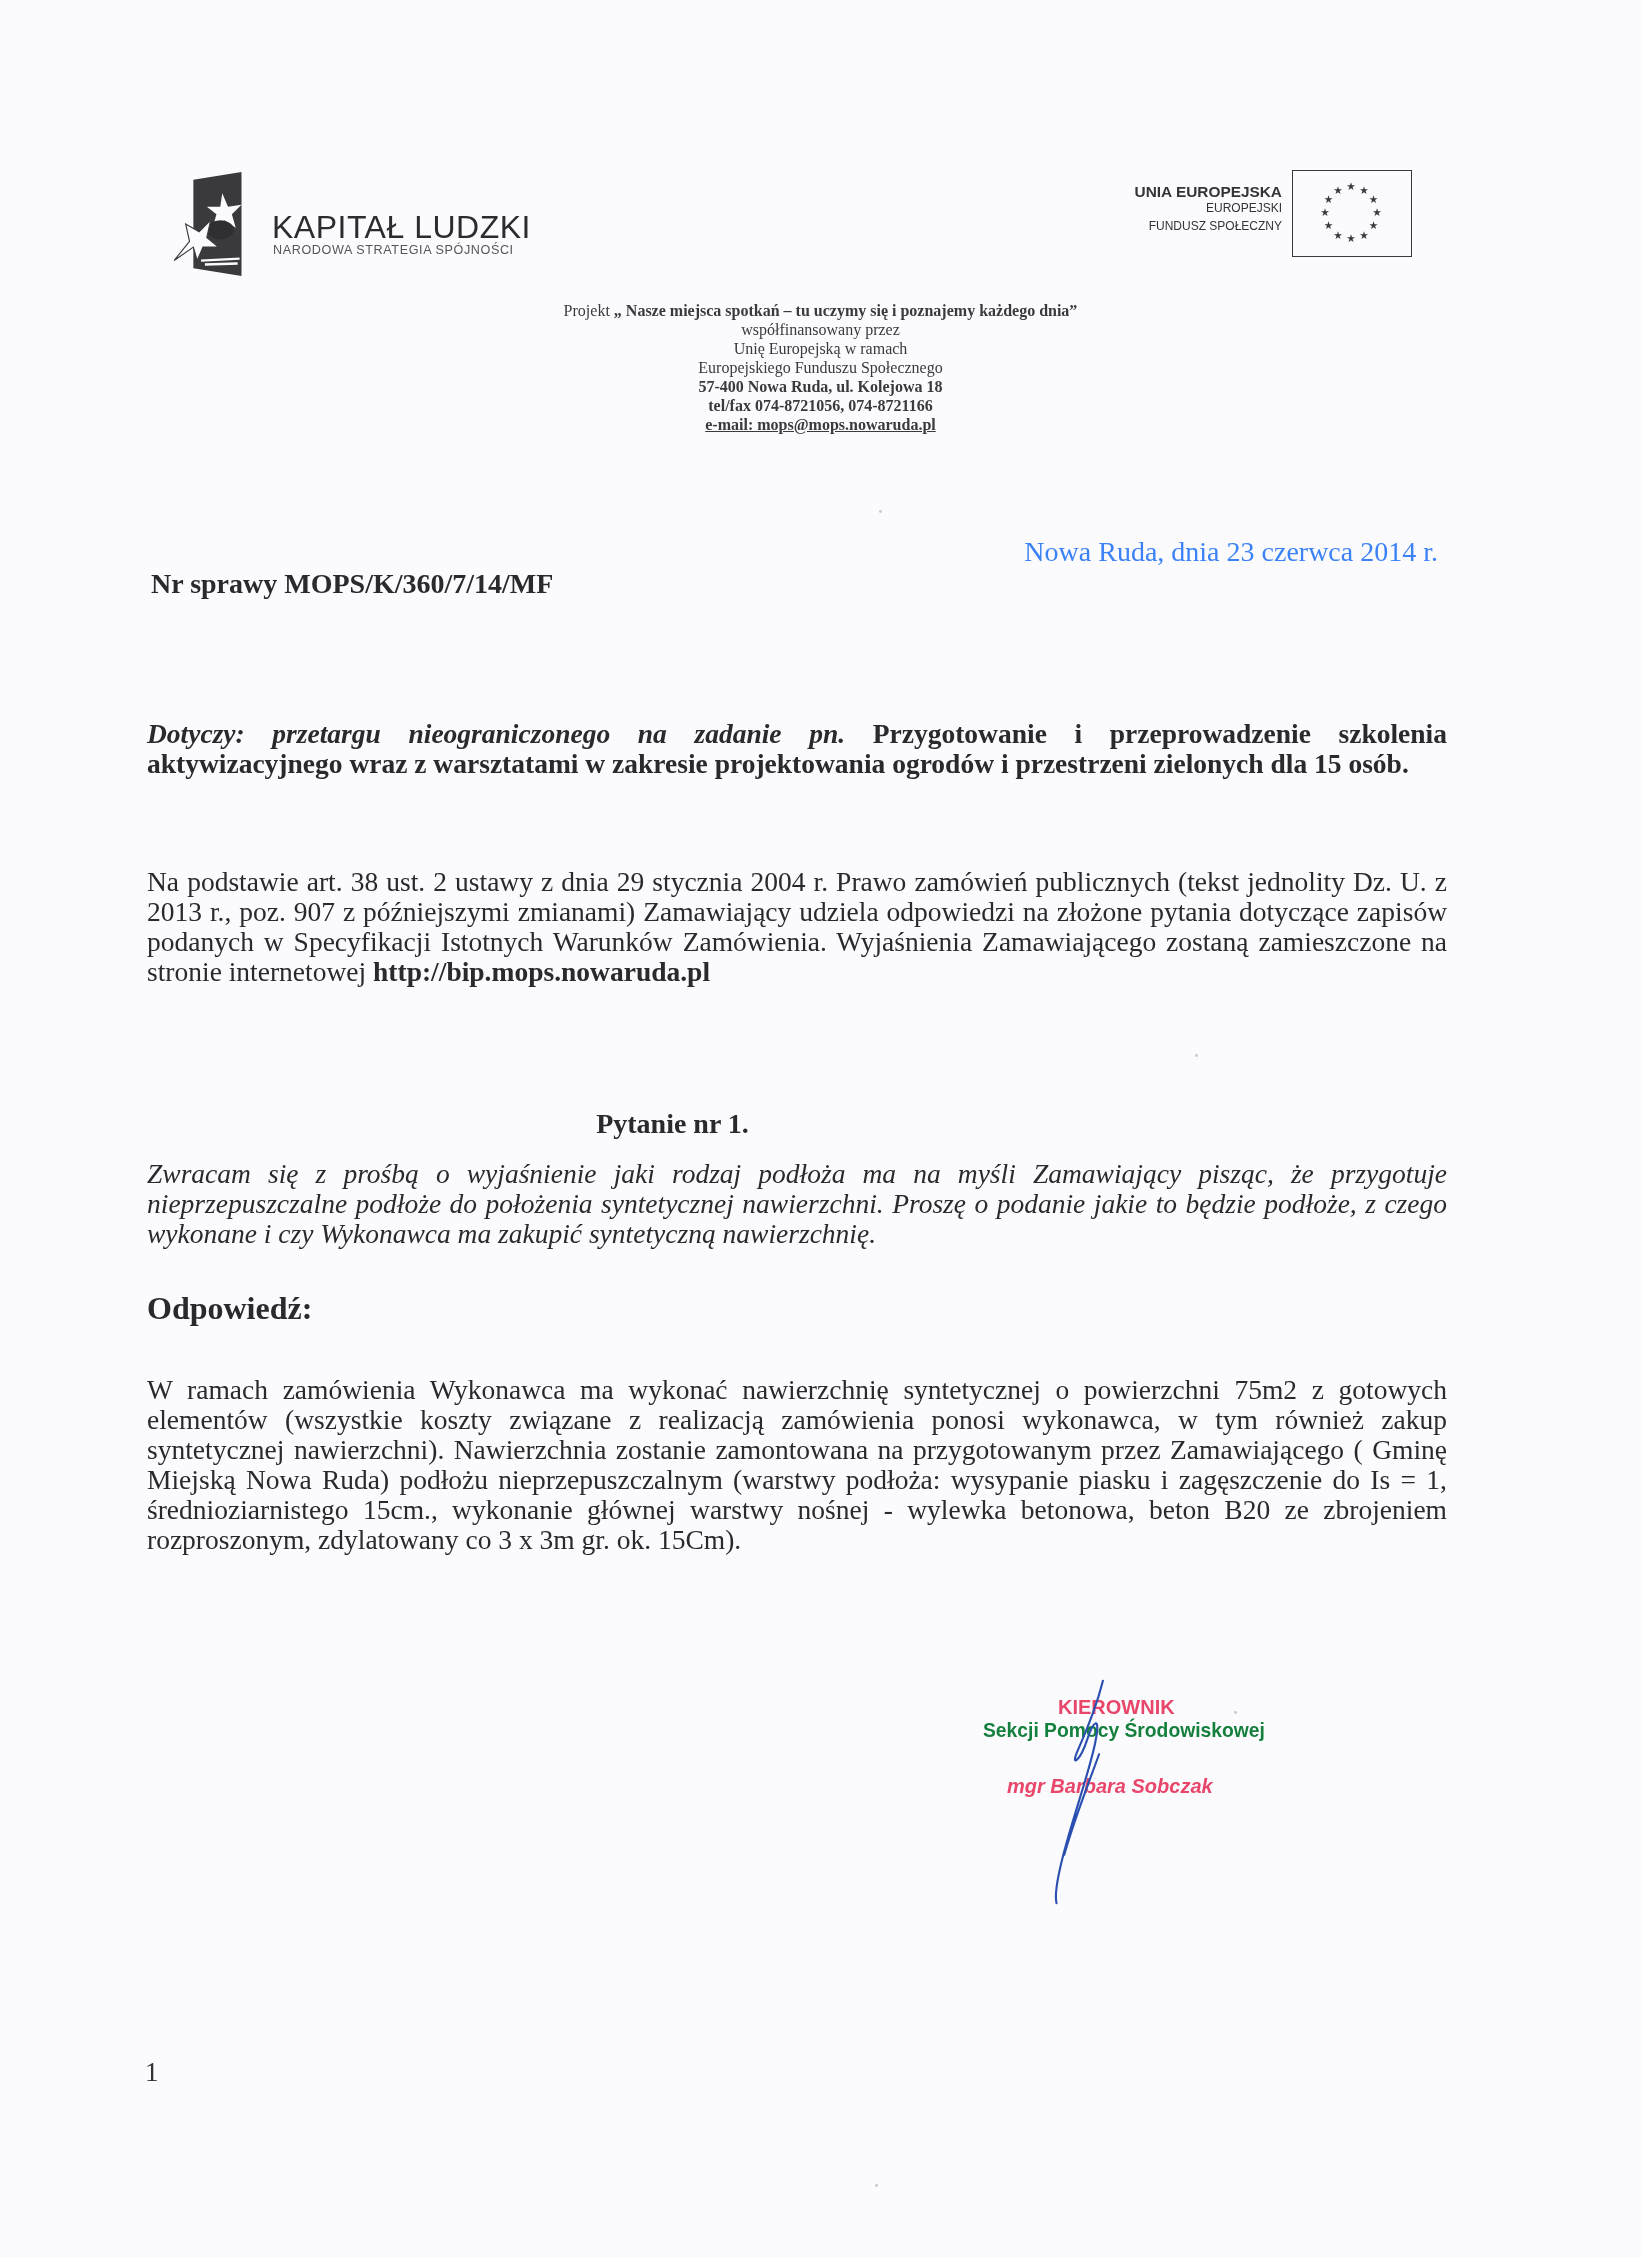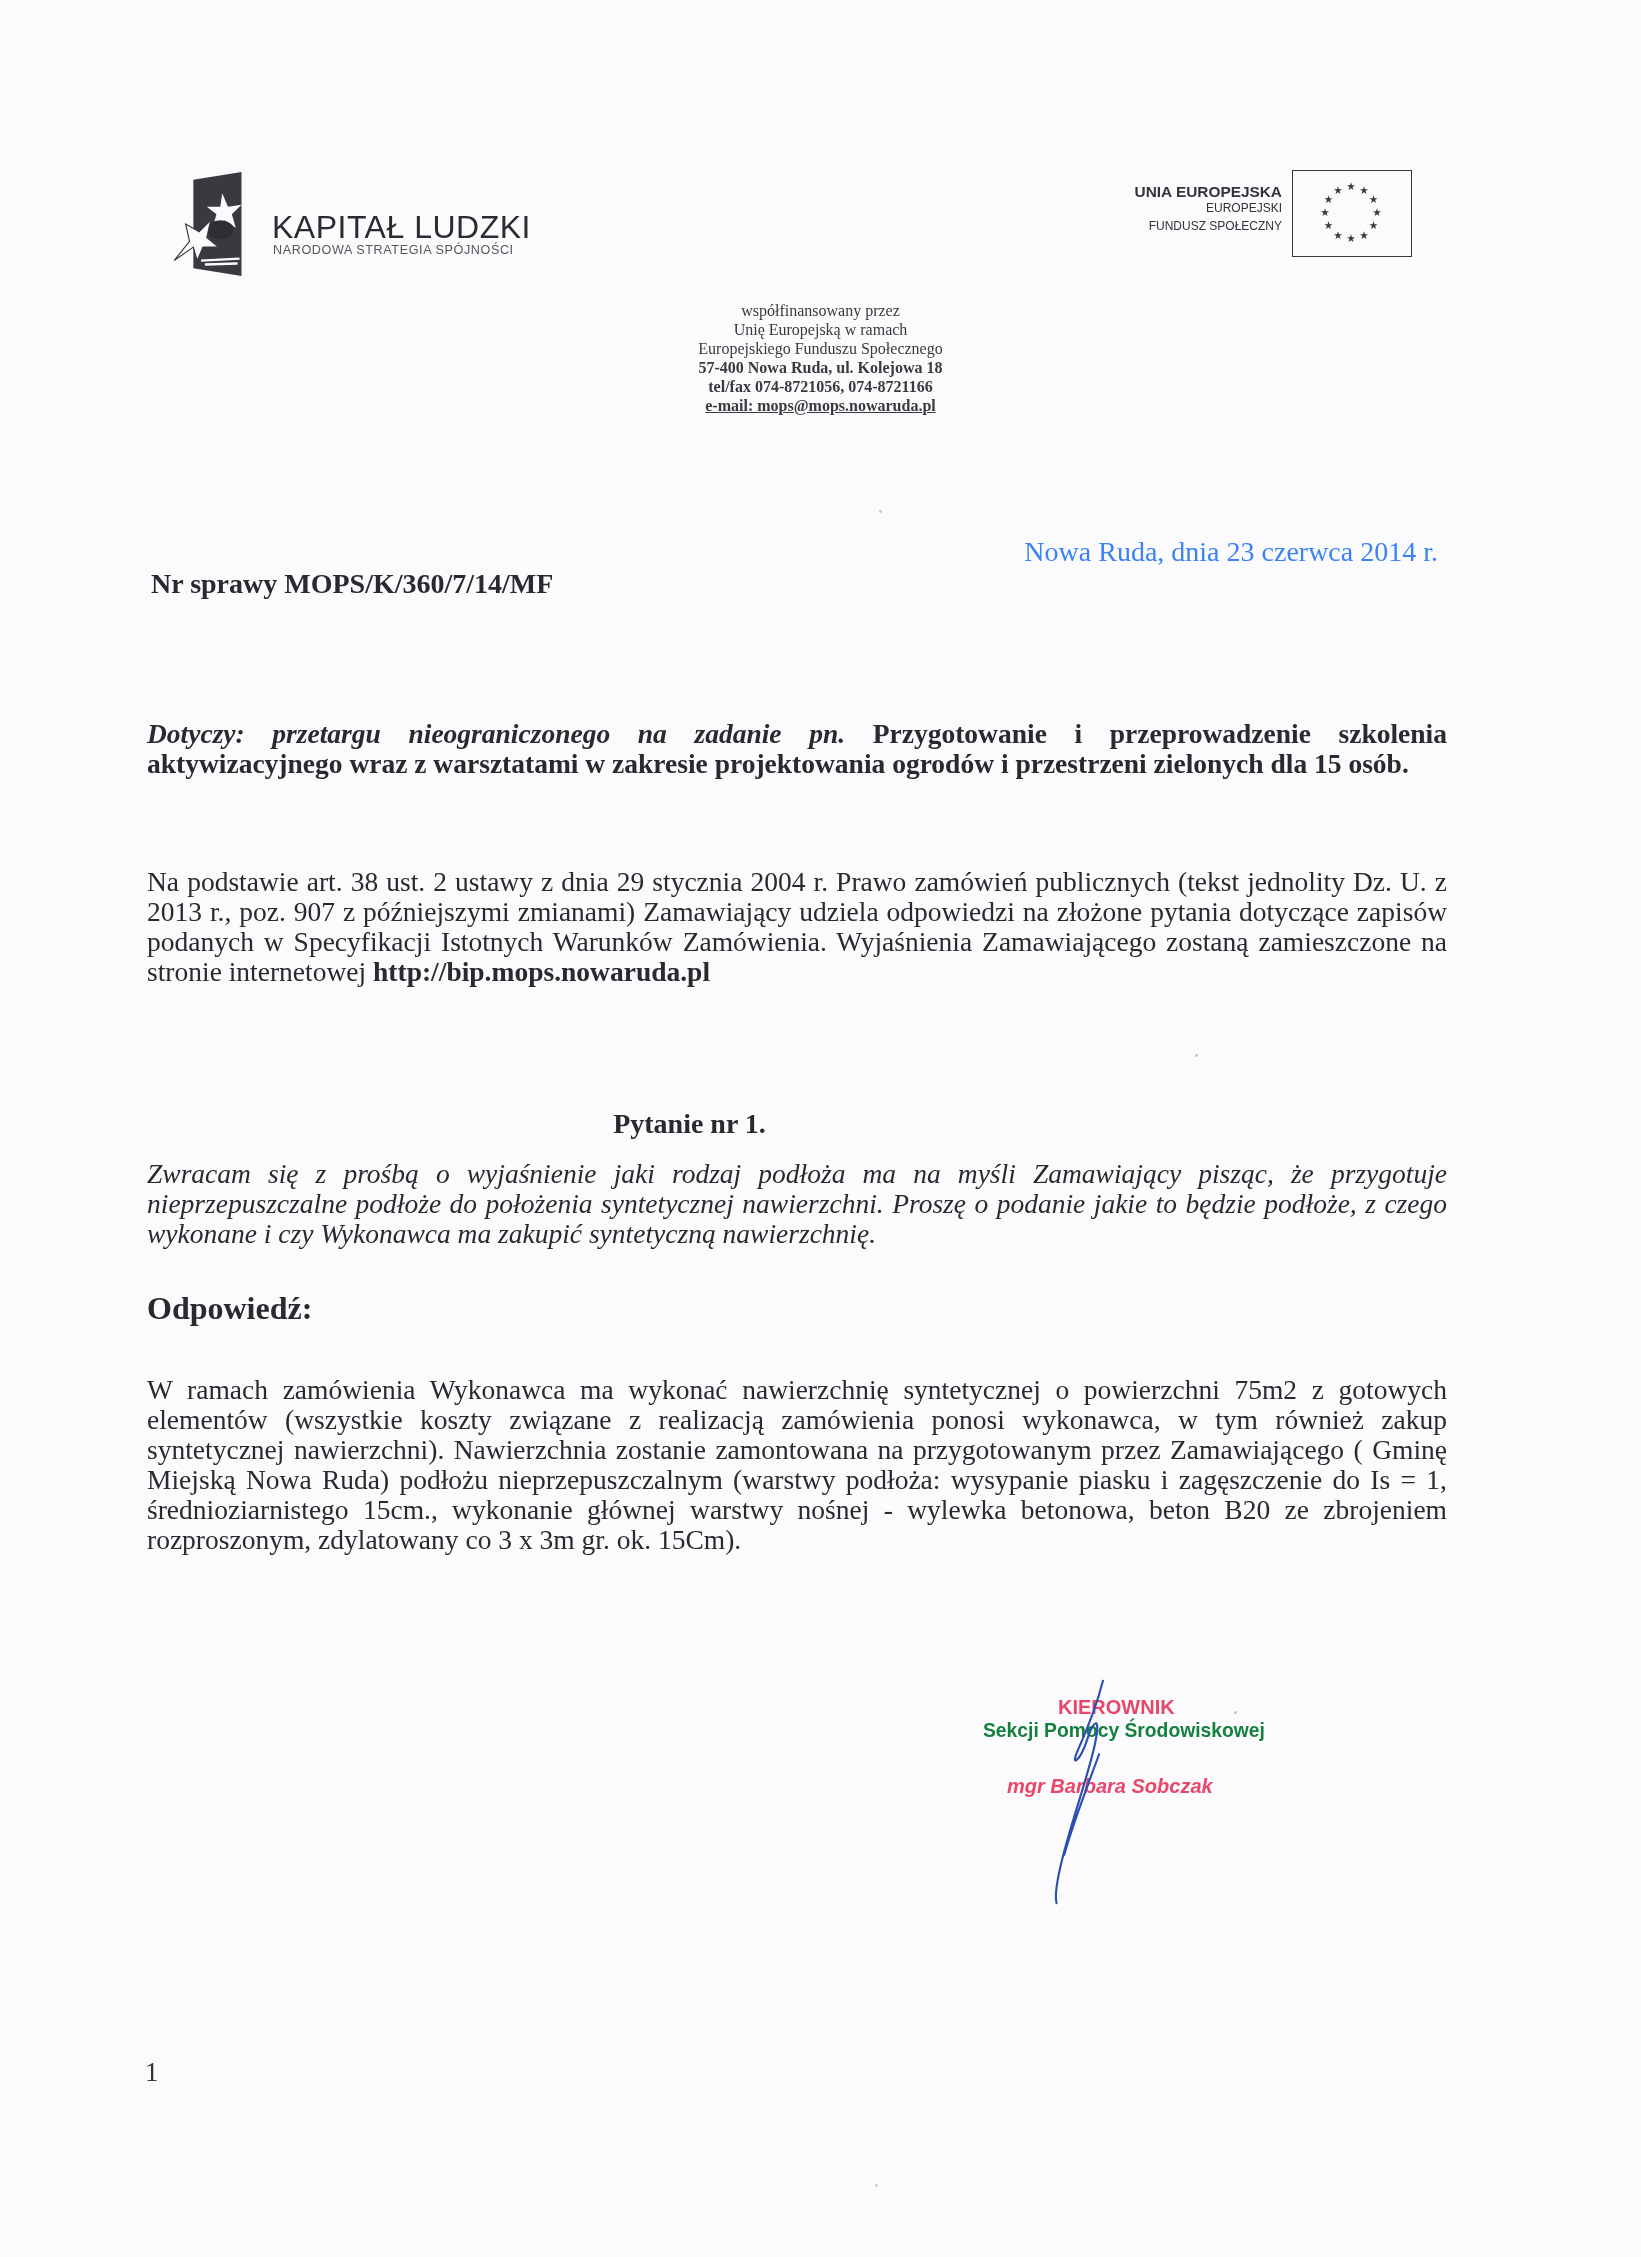--- a/index.html
+++ b/index.html
@@ -31,21 +31,21 @@
   
   #date { right: 203px; top: 536px; font-size: 28px; color: #3b82f6; white-space: nowrap; }
   #caseno { left: 151px; top: 568px; font-size: 28px; font-weight: bold; color: #2a2a2e; white-space: nowrap; }
 
   
   .para { left: 147px; width: 1300px; font-size: 27.5px; line-height: 30px; text-align: justify; text-align-last: left; }
   #subject { top: 719px; font-weight: bold; }
   #subject .it { font-style: italic; }
   #legal { top: 867px; }
   #legal .bold { font-weight: bold; }
-  #q-heading { left: 17px; width: 1345px; top: 1108px; text-align: center; font-size: 28px; font-weight: bold; }
+  #q-heading { left: 0; width: 1345px; top: 1108px; text-align: center; font-size: 28px; font-weight: bold; }
   #question { top: 1159px; font-style: italic; }
   #a-heading { left: 147px; top: 1290px; font-size: 32px; font-weight: bold; }
   #answer { top: 1375px; }
 
   
   .stamp { font-family: "Liberation Sans", "DejaVu Sans", sans-serif; color: #e8476b; font-weight: bold; white-space: nowrap; }
   #st1 { left: 1058px; top: 1696px; font-size: 20px; }
   #st2 { left: 983px; top: 1720px; font-size: 19.3px; }
   #st3 { left: 1007px; top: 1775px; font-size: 20px; font-style: italic; }
   #signature { left: 1043px; top: 1675px; width: 116px; height: 232px; }
@@ -85,20 +85,21 @@
       <text x="60.0" y="74.0" text-anchor="middle" font-size="11" fill="#3a3a3e">★</text>
       <text x="46.5" y="70.4" text-anchor="middle" font-size="11" fill="#3a3a3e">★</text>
       <text x="36.6" y="60.5" text-anchor="middle" font-size="11" fill="#3a3a3e">★</text>
       <text x="33.0" y="47.0" text-anchor="middle" font-size="11" fill="#3a3a3e">★</text>
       <text x="36.6" y="33.5" text-anchor="middle" font-size="11" fill="#3a3a3e">★</text>
       <text x="46.5" y="23.6" text-anchor="middle" font-size="11" fill="#3a3a3e">★</text>
     </svg>
 </div>
 
 <div id="project" class="abs">
+  <div><span>Projekt </span><span class="bold">„ Nasze miejsca spotkań – tu uczymy się i poznajemy każdego dnia”</span></div>
   <div>współfinansowany przez</div>
   <div>Unię Europejską w ramach</div>
   <div>Europejskiego Funduszu Społecznego</div>
   <div class="bold">57-400 Nowa Ruda, ul. Kolejowa 18</div>
   <div class="bold">tel/fax 074-8721056, 074-8721166</div>
   <div class="bold u">e-mail: mops@mops.nowaruda.pl</div>
 </div>
 
 <div id="date" class="abs">Nowa Ruda, dnia 23 czerwca 2014 r.</div>
 <div id="caseno" class="abs">Nr sprawy MOPS/K/360/7/14/MF</div>

